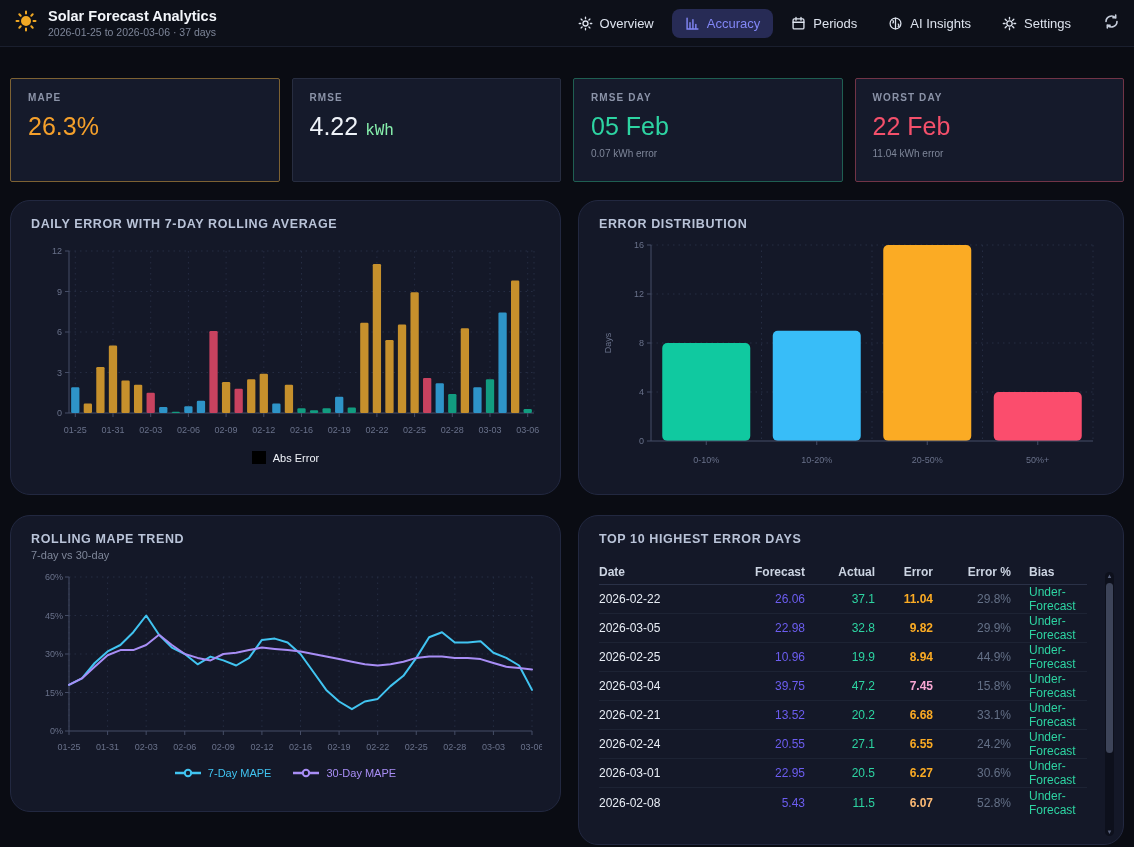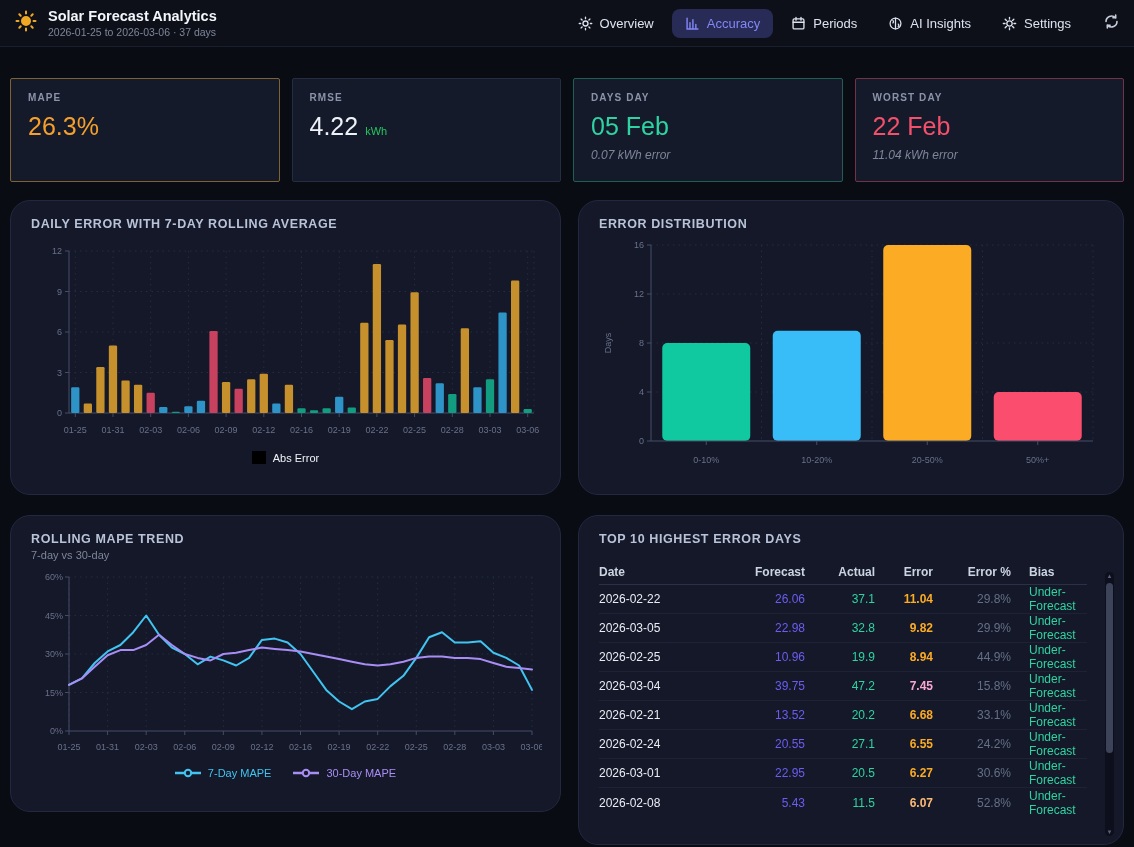--- a/index.html
+++ b/index.html
@@ -37,22 +37,22 @@
   }
   .kpi.mape  { border-color:#7d6233; }
   .kpi.best  { border-color:#1f5f52; }
   .kpi.worst { border-color:#713447; }
   .kpi-label { font-size:10px; font-weight:700; letter-spacing:1.1px; color:#8b93a8; }
   .kpi-value { font-size:25px; font-weight:400; margin-top:9px; }
   .kpi.mape  .kpi-value { color:#f5a02b; }
   .kpi.rmse  .kpi-value { color:#eef2f8; }
   .kpi.best  .kpi-value { color:#2dd4a2; }
   .kpi.worst .kpi-value { color:#f4506b; }
-  .kpi-unit { font-size:11px; color:#22c55e; font-weight:400; }
-  .kpi-sub { font-size:12px; color:#7e8699; margin-top:7px;font-style:italic; }
+  .kpi-unit { font-size:16px; color:#86efac; font-weight:400;font-family:Liberation Mono, monospace; }
+  .kpi-sub { font-size:10px; color:#7e8699; margin-top:7px; }
   .charts-row { display:grid; grid-template-columns:551px 546px; gap:17px; margin-bottom:20px; align-items:start; }
   .panel {
     background:#141828; border:1px solid #222840; border-radius:20px;
     padding:16px 20px; position:relative;
   }
   .panel.h1 { height:295px; }
   .panel.h2 { height:297px; }
   .panel.h3 { height:330px; }
   .panel-title { font-size:12.5px; font-weight:700; letter-spacing:.6px; color:#b9c3d8; }
   .panel-sub { font-size:11px; color:#7e8699; margin-top:3px; }
@@ -174,21 +174,21 @@
   <div class="kpi-row">
     <div class="kpi mape">
       <div class="kpi-label">MAPE</div>
       <div class="kpi-value">26.3%</div>
     </div>
     <div class="kpi rmse">
       <div class="kpi-label">RMSE</div>
       <div class="kpi-value"><span>4.22</span> <span class="kpi-unit">kWh</span></div>
     </div>
     <div class="kpi best">
-      <div class="kpi-label">DAYS DAY</div>
+      <div class="kpi-label">RMSE DAY</div>
       <div class="kpi-value">05 Feb</div>
       <div class="kpi-sub">0.07 kWh error</div>
     </div>
     <div class="kpi worst">
       <div class="kpi-label">WORST DAY</div>
       <div class="kpi-value">22 Feb</div>
       <div class="kpi-sub">11.04 kWh error</div>
     </div>
   </div>
 

